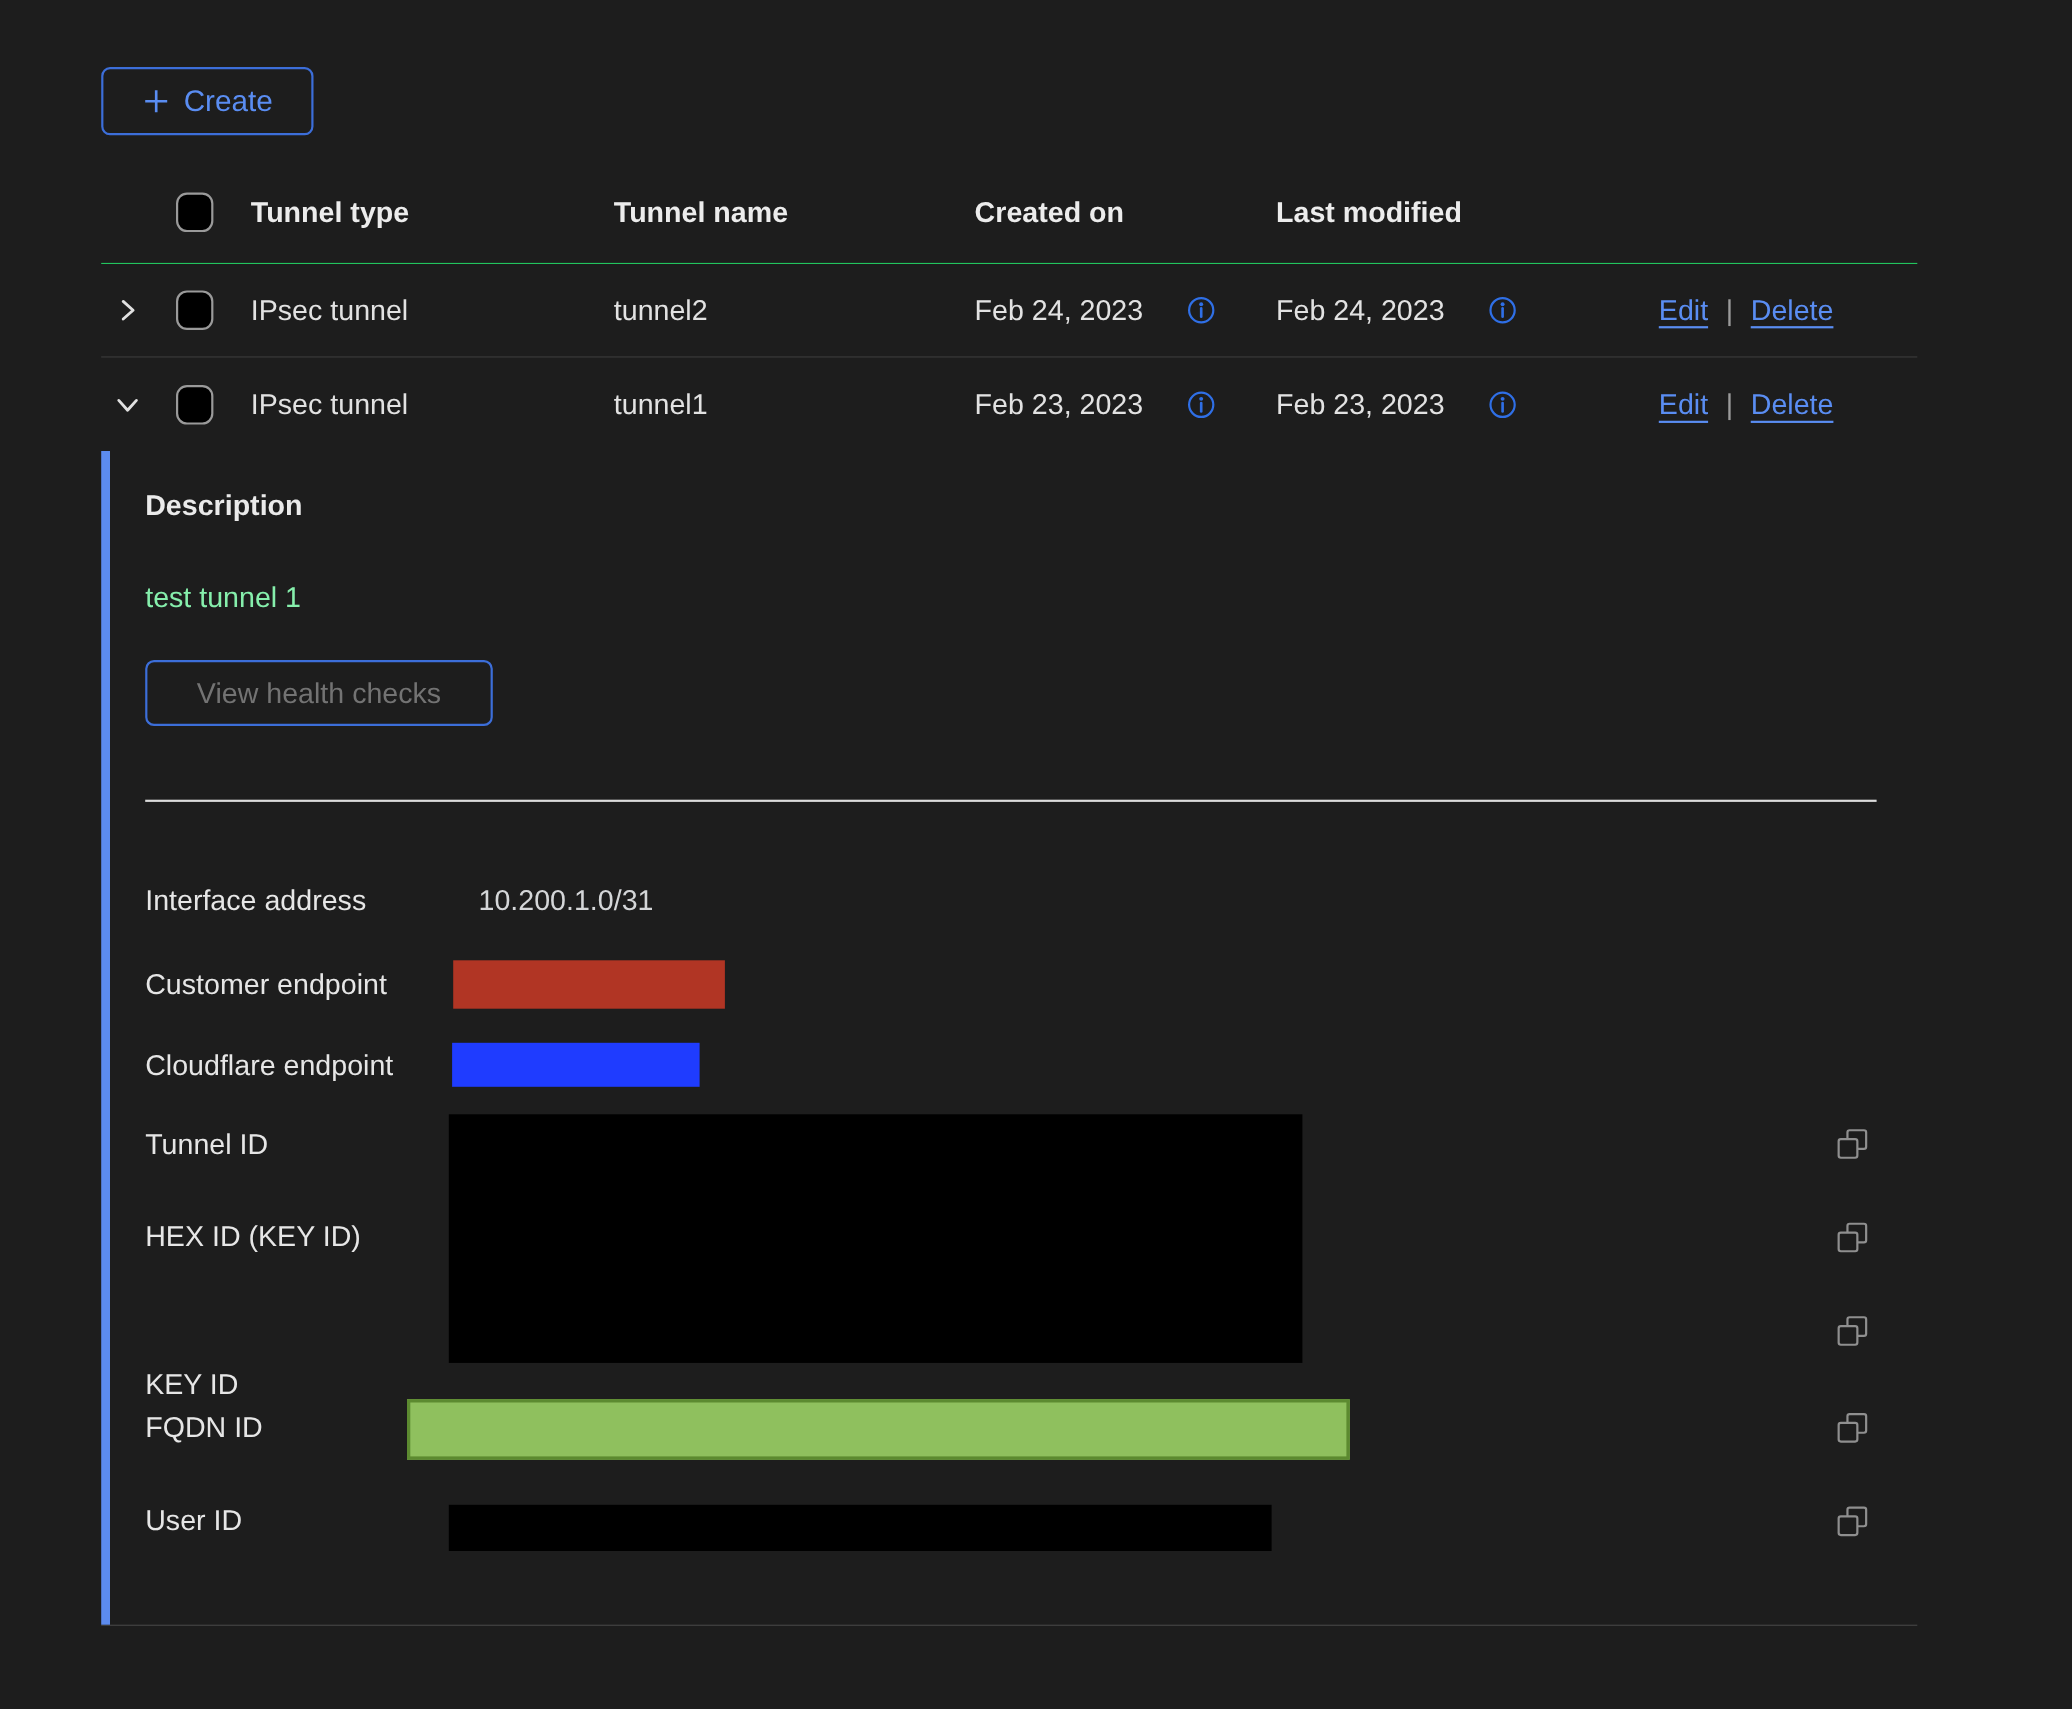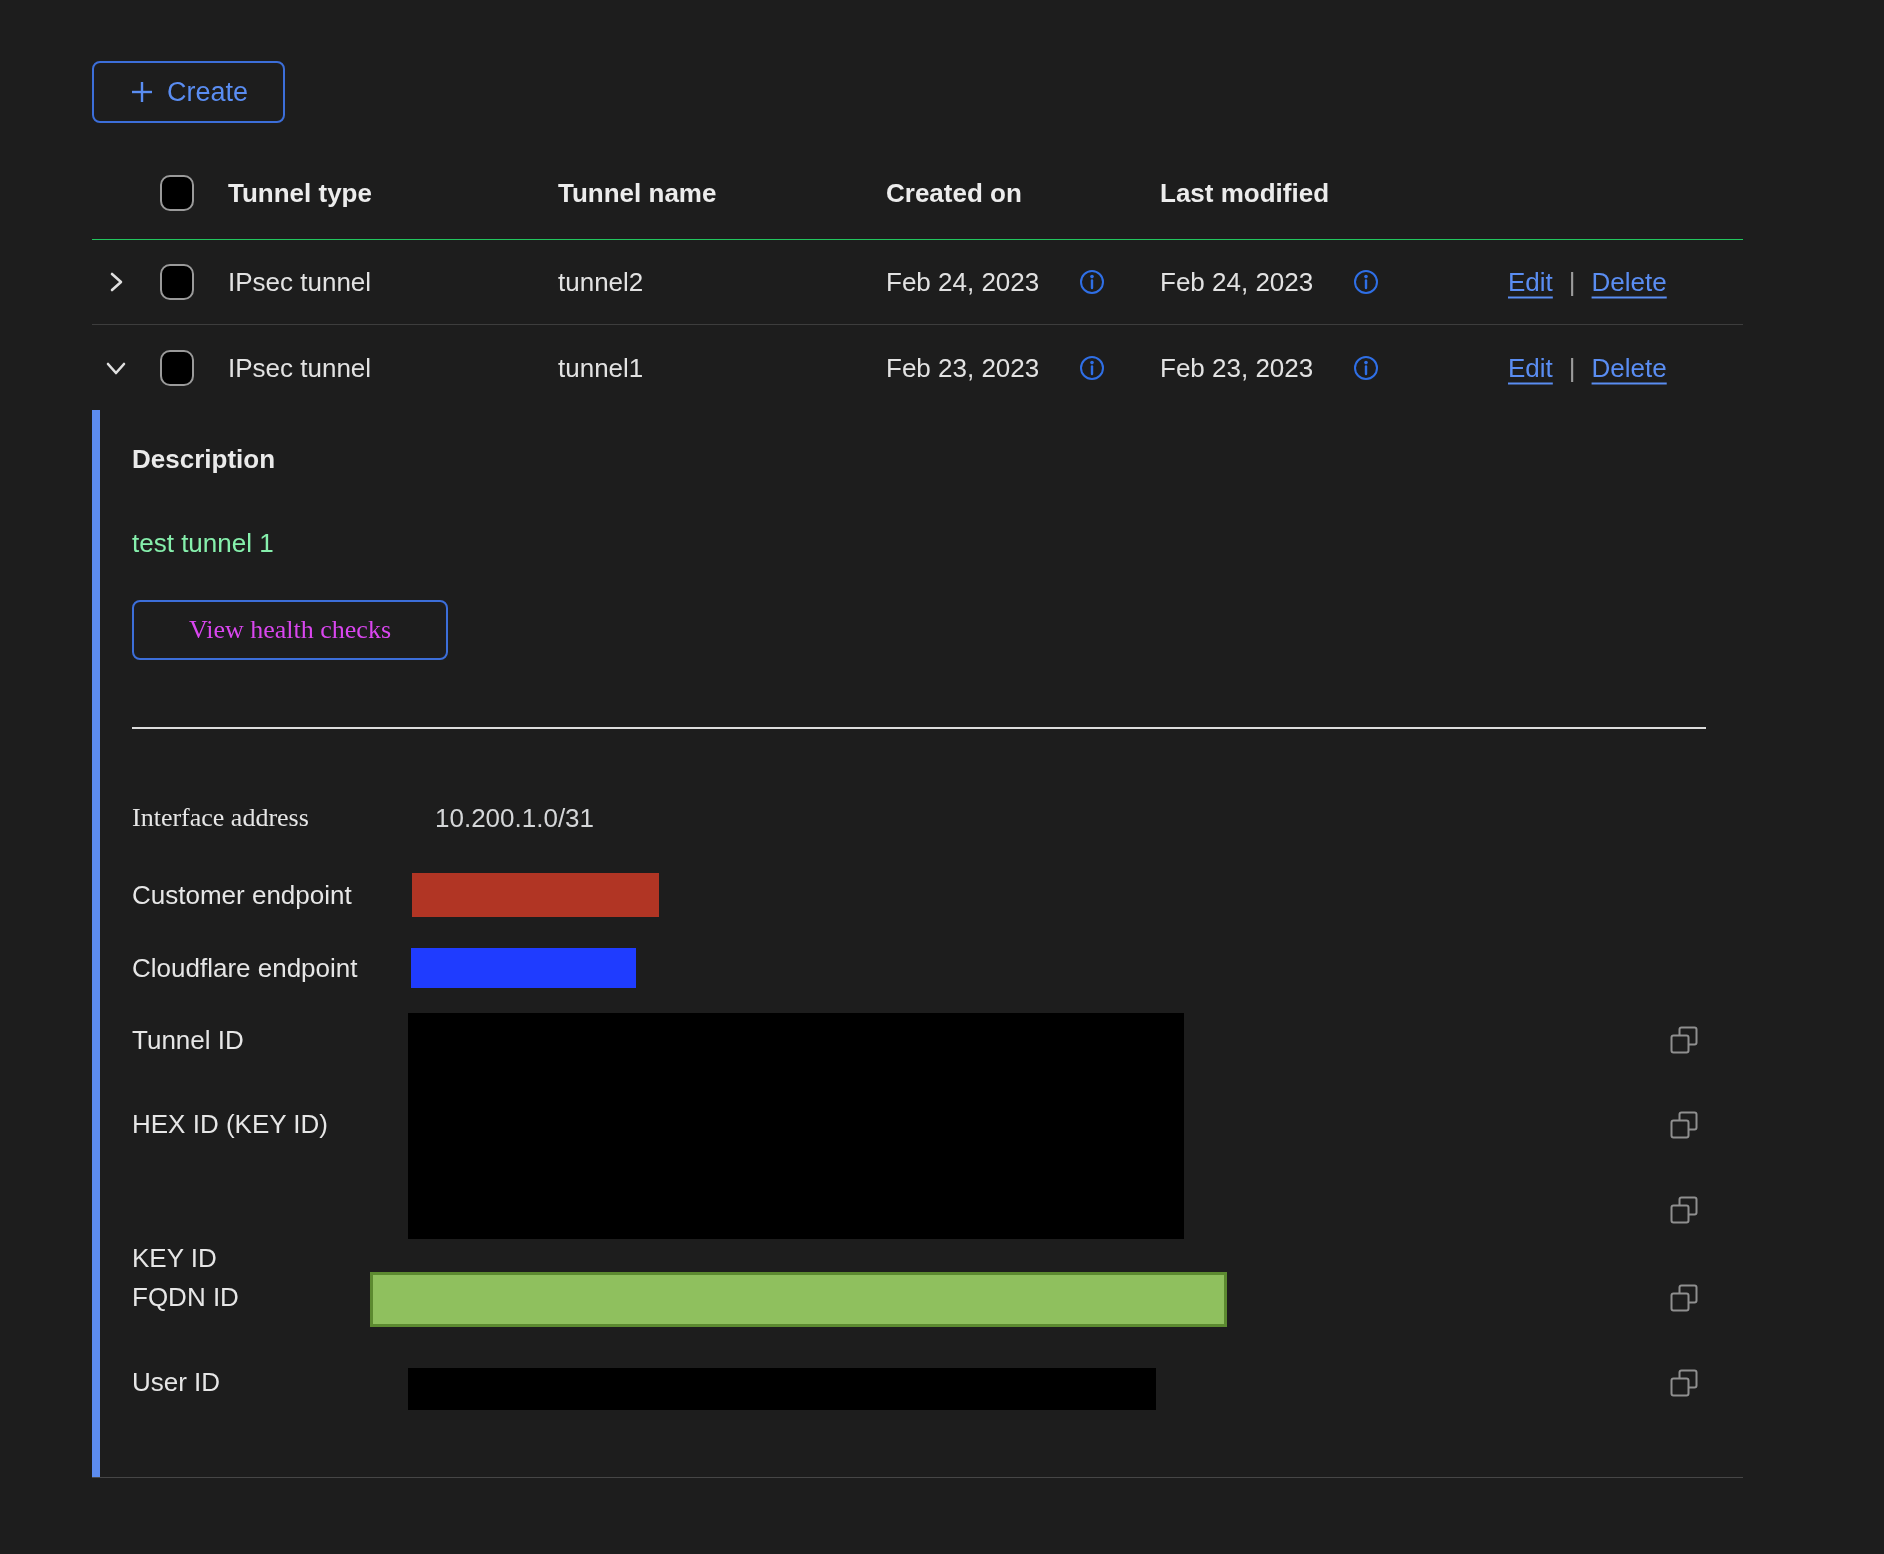--- a/index.html
+++ b/index.html
@@ -38,25 +38,25 @@
   .checkbox { width:34px; height:36px; border:2px solid #9a9a9a; border-radius:10px; background:#000; cursor:pointer; }
 
   
   .expanded { position:absolute; left:92px; right:141px; top:410px; height:1068px;
               border-bottom:1px solid #464646; }
   .accent-bar { position:absolute; left:0; top:0; bottom:0; width:8px; background:#5c8bee; }
   .ex-label { position:absolute; left:40px; font-size:26px; color:#e6e6e6; line-height:32px; white-space:nowrap; }
   .desc-label { top:33px; font-weight:600; color:#eaeaea; }
   .desc-value { top:117px; color:#86efac; }
   .health-btn { position:absolute; left:40px; top:190px; width:316px; height:60px;
-    background:transparent; border:2px solid #3c6ed9; border-radius:8px; color:#d946ef;
-    font-size:26px; font-family:Liberation Serif, serif; cursor:pointer; }
+    background:transparent; border:2px solid #3c6ed9; border-radius:8px; color:#737373;
+    font-size:26px; font-family:Liberation Sans, sans-serif; cursor:pointer; }
   .ex-divider { position:absolute; left:40px; top:317px; width:1574px; height:2px; background:#dcdcdc; }
 
-  .f-interface { top:392px;font-family:Liberation Serif, serif; } .f-customer { top:469px; } .f-cloudflare { top:542px; }
+  .f-interface { top:392px; } .f-customer { top:469px; } .f-cloudflare { top:542px; }
   .f-tunnelid { top:614px; } .f-hexid { top:698px; } .f-keyid { top:832px; }
   .f-fqdnid { top:871px; } .f-userid { top:956px; }
   .f-value { position:absolute; left:343px; top:392px; font-size:26px; color:#d4d6d8; line-height:32px; }
 
   .block { position:absolute; }
   .blk-customer { left:320px; top:463px; width:247px; height:44px; }
   .blk-cloudflare { left:319px; top:538px; width:225px; height:40px; }
   .blk-ids { left:316px; top:603px; width:776px; height:226px; }
   .blk-fqdn { left:278px; top:862px; width:857px; height:55px; border:3px solid #5c8a30; }
   .blk-user { left:316px; top:958px; width:748px; height:42px; }

